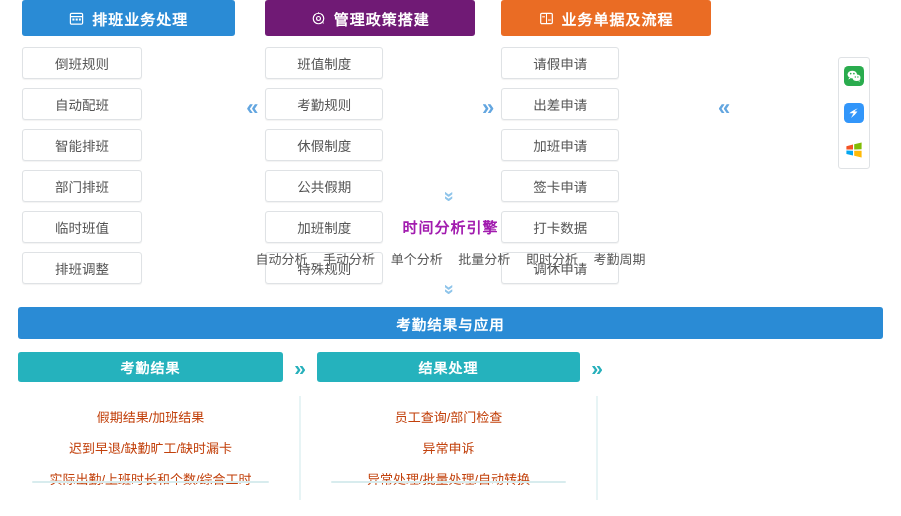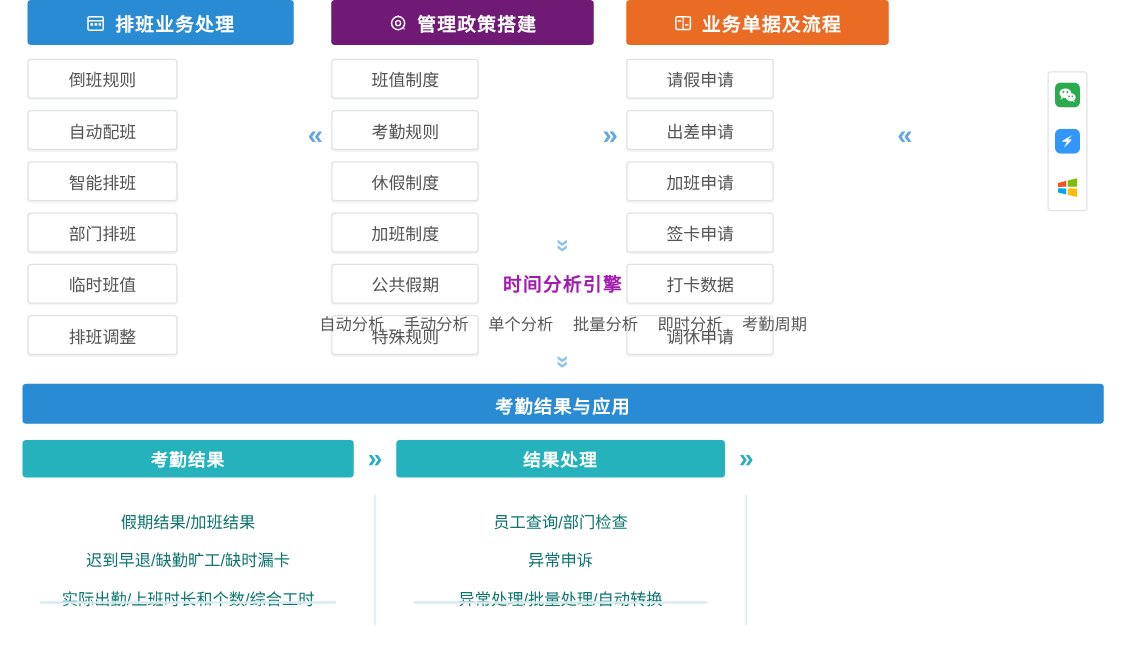--- a/index.html
+++ b/index.html
@@ -90,21 +90,21 @@
     position:absolute;left:0;top:352px;width:732px;height:164px;
     display:flex;align-items:flex-start;
   }
   .bcol{position:relative;}
   .bcol-head{
     height:30px;border-radius:3px;background:#25b2bd;
     display:flex;align-items:center;justify-content:center;
     color:#fff;font-size:14px;font-weight:bold;letter-spacing:1px;
   }
   .bcol-body{
-    margin-top:20px;text-align:center;font-size:13px;color:#0f766e;line-height:31px;
+    margin-top:20px;text-align:center;font-size:13px;color:#c2410c;line-height:31px;
   }
   .bsep{
     width:34px;flex:0 0 34px;height:164px;position:relative;
   }
   .bsep span{
     position:absolute;left:50%;top:15px;transform:translate(-50%,-50%);
     color:#27b0bb;font-size:21px;font-weight:bold;line-height:1;
   }
   .bsep i.vline{
     position:absolute;left:50%;top:44px;width:1px;height:104px;
@@ -158,22 +158,22 @@
               <path d="M8 1.1 L9 2.6 L7 2.6 Z" fill="#ffffff"></path>
               <path d="M13.6 11.8 L12.2 12.9 L13.3 13.9 Z" fill="#ffffff"></path>
             </svg>
         </span>
         <span>管理政策搭建</span>
       </div>
       <div class="cells">
         <div class="cell" style="width:118px;">班值制度</div>
         <div class="cell" style="width:118px;">考勤规则</div>
         <div class="cell" style="width:118px;">休假制度</div>
+        <div class="cell" style="width:118px;">公共假期</div>
         <div class="cell" style="width:118px;">加班制度</div>
-        <div class="cell" style="width:118px;">公共假期</div>
         <div class="cell" style="width:118px;">特殊规则</div>
       </div>
     </div>
 
     <div class="sep">
       <span>»</span>
     </div>
 
     <div class="col" style="width:246px;">
       <div class="col-head head-orange">

